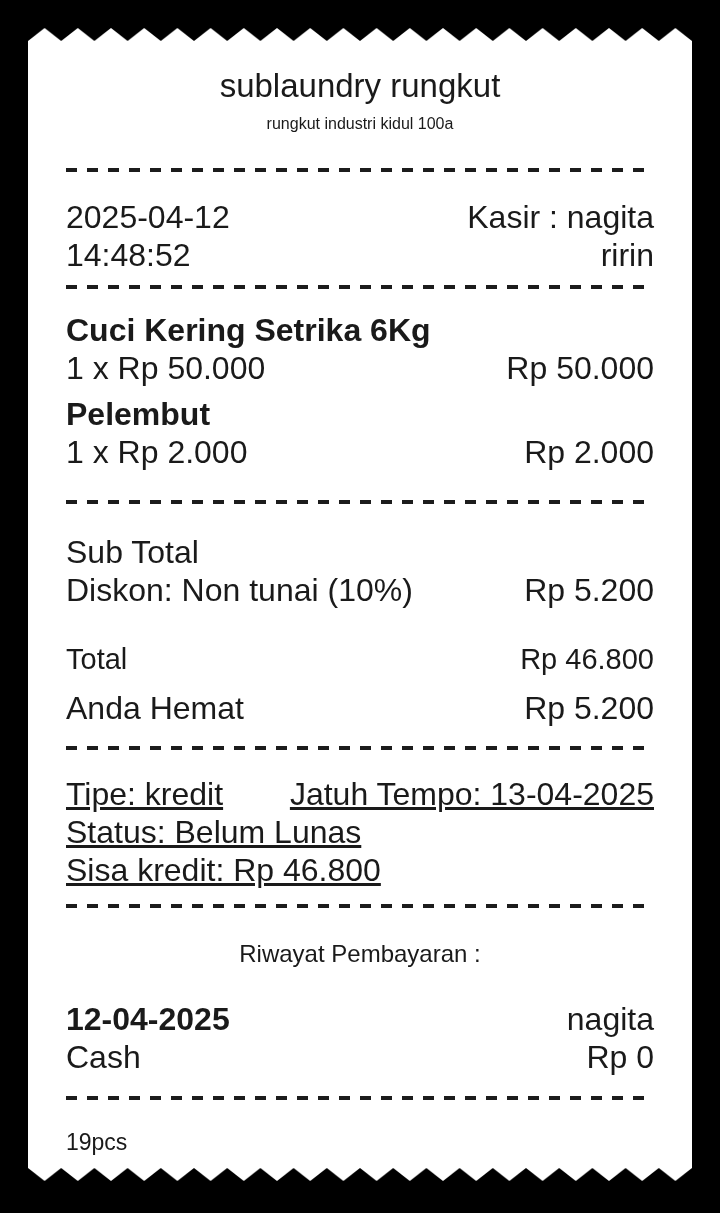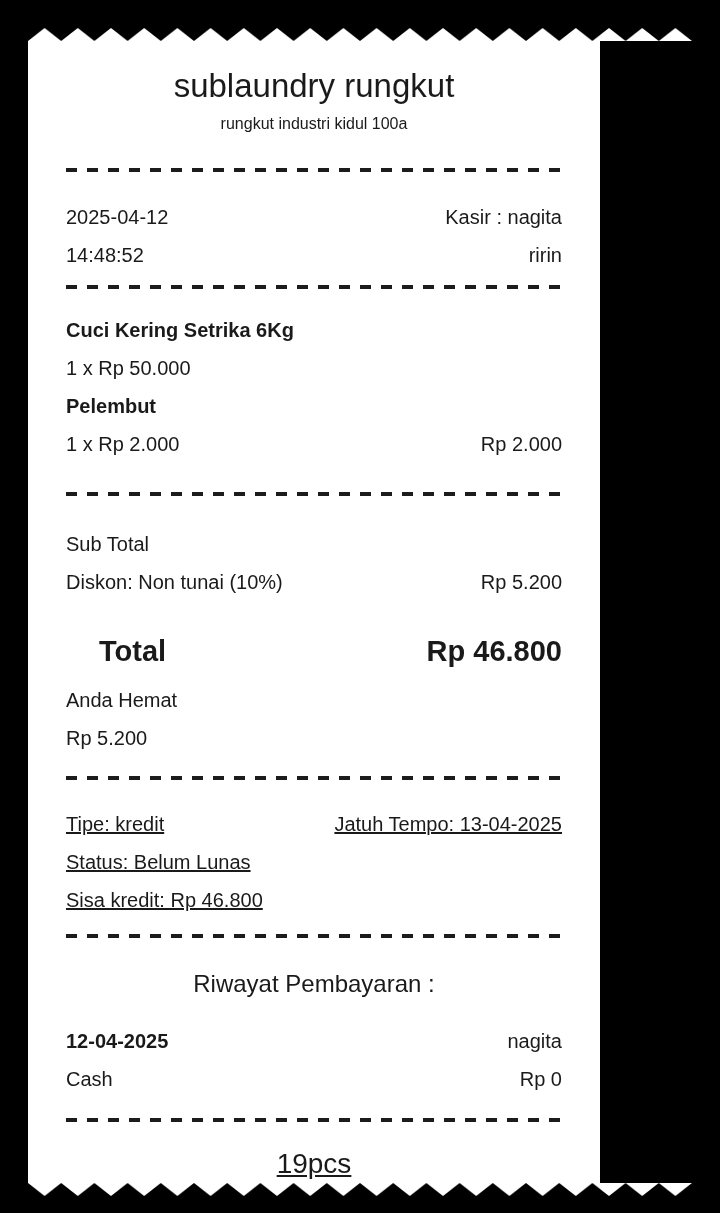--- a/index.html
+++ b/index.html
@@ -12,21 +12,21 @@
     background: #000000;
     position: relative;
     overflow: hidden;
     font-family: "Liberation Sans", "DejaVu Sans", sans-serif;
     color: #1a1a1a;
   }
   .receipt {
     position: absolute;
     left: 28px;
     top: 28px;
-    width: 572px;
+    width: 664px;
     height: 1153px;
     display: flex;
     flex-direction: column;
   }
   .tear {
     display: block;
     flex: none;
   }
   .paper-body {
     flex: 1;
@@ -55,51 +55,50 @@
   .dash1 { margin-top: 28px; }
   .dash2 { margin-top: 11px; }
   .dash3 { margin-top: 29px; }
   .dash4 { margin-top: 19px; }
   .dash5 { margin-top: 15px; }
   .dash6 { margin-top: 20px; }
   .row {
     display: flex;
     justify-content: space-between;
     align-items: baseline;
-    font-size: 20px;
+    font-size: 32px;
     line-height: 38px;
   }
   .meta-block { margin-top: 26px; }
   .items-block { margin-top: 22px; }
   .totals-block { margin-top: 29px; }
   .credit-block { margin-top: 25px; text-decoration: underline; }
   .bold {
     font-weight: 700;
+    margin-top: 8px;
   }
   .total-row {
     margin-top: 26px;
     font-size: 29px;
     line-height: 48px;
-    font-weight: 700;
-    margin-left: 33px;
-  }
-  .savings-row { margin-top: 6px; flex-direction: column; }
+    font-weight: 400;
+  }
+  .savings-row { margin-top: 6px; }
   .history-heading {
     margin-top: 27px;
     font-size: 24px;
     line-height: 38px;
     text-align: center;
   }
   .history-entry { margin-top: 19px; }
   .footer {
     margin-top: 23px;
-    text-align: center;
-    font-size: 28px;
+    text-align: left;
+    font-size: 23px;
     line-height: 38px;
-    text-decoration: underline;
   }
 </style>
 </head>
 <body>
 
 <div class="receipt">
 
   <svg class="tear" width="664" height="13" aria-hidden="true">
     <defs>
       <pattern id="zzt" width="33.2" height="13" patternUnits="userSpaceOnUse">
@@ -129,20 +128,21 @@
       </div>
     </div>
 
     <div class="dash dash2"></div>
 
     <div class="items-block">
       <div>
         <div class="row bold">Cuci Kering Setrika 6Kg</div>
         <div class="row">
           <span>1 x Rp 50.000</span>
+          <span>Rp 50.000</span>
         </div>
       </div>
       <div>
         <div class="row bold">Pelembut</div>
         <div class="row">
           <span>1 x Rp 2.000</span>
           <span>Rp 2.000</span>
         </div>
       </div>
     </div>

